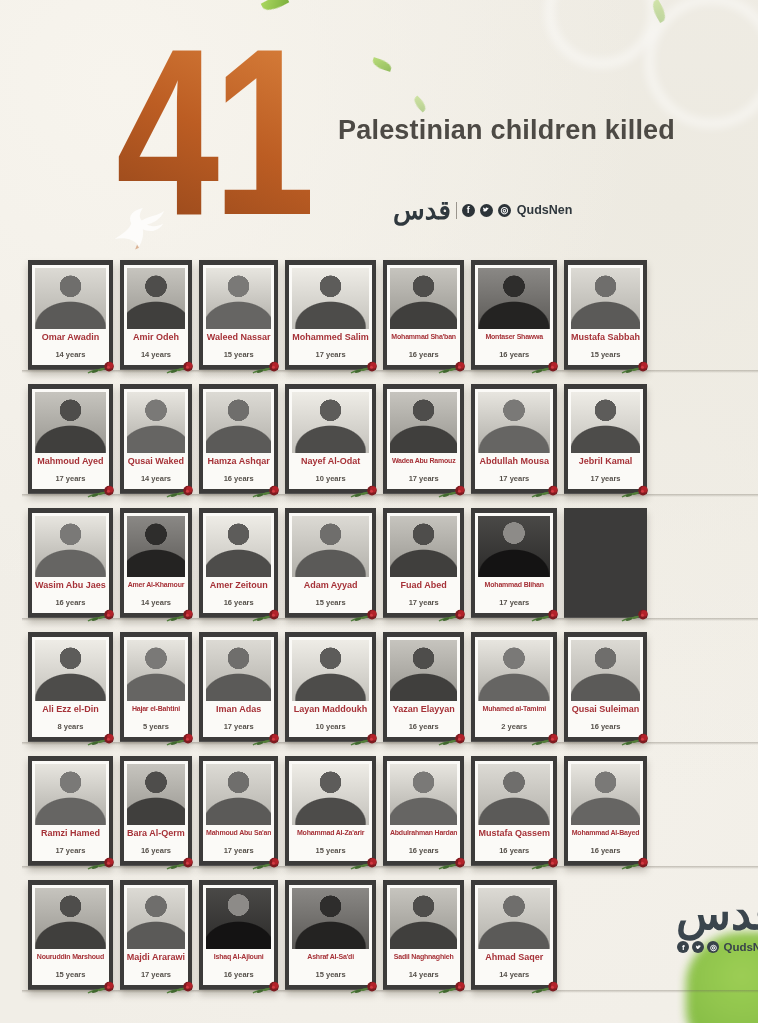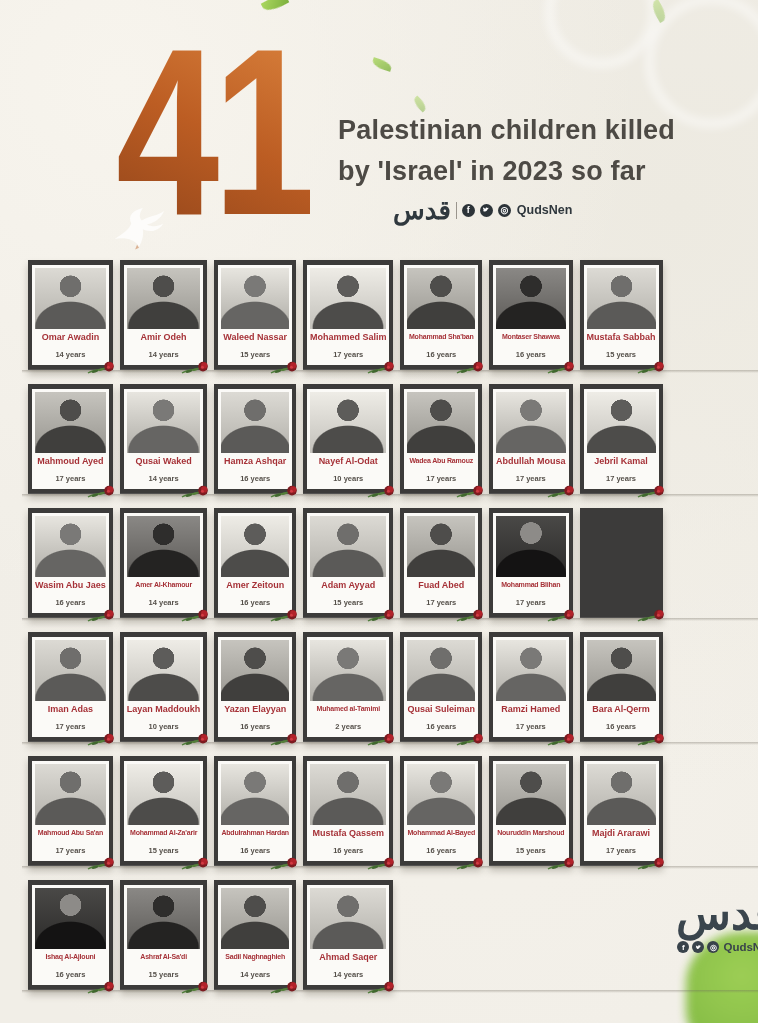--- a/index.html
+++ b/index.html
@@ -85,21 +85,20 @@
   <div class="leaf" style="left:648px;top:6px;width:22px;height:10px;transform:rotate(60deg);opacity:.45;"></div>
   <svg class="dove" viewBox="0 0 60 50">
     <path d="M30 40 C26 32 14 30 5 32 C14 26 20 22 22 16 C18 8 24 2 34 0 C30 6 30 10 33 13 C40 8 50 8 56 3 C52 12 44 16 38 17 C44 20 50 19 55 16 C50 25 40 25 34 22 C35 29 33 35 30 40 Z" fill="#ffffff" opacity=".85"></path>
     <path d="M28 38 L26 43 L30 41 Z" fill="#c57b4a" opacity=".6"></path>
   </svg>
   <div class="blob"></div>
 
   <div class="count">41</div>
   <div class="title">
     <div>Palestinian children killed</div>
-    <div>by 'Israel' in 2023 so far</div>
   </div>
   <div class="brand">
     <span class="ar">قدس</span>
     <span class="sep"></span>
     <span class="icn">f</span>
     <span class="icn">
       <svg width="8" height="8" viewBox="0 0 10 10">
           <path d="M1 7.2 C3 7.6 6 7 7 4.2 L8.6 3.3 L7.4 3.2 L8.3 2.2 L7 2.6 C6 1.3 4.3 2 4.6 3.4 C3 3.3 2 2.4 1.4 1.7 C.8 3.3 1.8 4.3 2.6 4.8 C2 4.9 1.5 4.8 1.1 4.6 C1.4 5.6 2.4 6.2 3.2 6.3 C2.6 6.9 1.8 7.1 1 7.2 Z" fill="#fff"></path>
         </svg>
     </span>
@@ -439,21 +438,51 @@
       <svg class="rose" viewBox="0 0 30 16">
         <path d="M2 13 C8 9 14 11 22 7" stroke="#4f7d3a" stroke-width="1.5" fill="none"></path>
         <ellipse cx="9" cy="11.2" rx="3.4" ry="1.3" fill="#41682f" transform="rotate(-18 9 11.2)"></ellipse>
         <ellipse cx="15" cy="9.6" rx="3" ry="1.1" fill="#557f3b" transform="rotate(-12 15 9.6)"></ellipse>
         <circle cx="23" cy="6.6" r="4.8" fill="#7d1b20"></circle>
         <circle cx="24.2" cy="5.4" r="3.1" fill="#b2222a"></circle>
         <circle cx="22.4" cy="7.2" r="1.5" fill="#d84048" opacity=".85"></circle>
       </svg>
     </figure>
 
-
+    <figure class="card">
+      <div class="mat">
+        <div class="photo p5"></div>
+        <div class="cname">Ali Ezz el-Din</div>
+        <div class="cage">8 years</div>
+      </div>
+      <svg class="rose" viewBox="0 0 30 16">
+        <path d="M2 13 C8 9 14 11 22 7" stroke="#4f7d3a" stroke-width="1.5" fill="none"></path>
+        <ellipse cx="9" cy="11.2" rx="3.4" ry="1.3" fill="#41682f" transform="rotate(-18 9 11.2)"></ellipse>
+        <ellipse cx="15" cy="9.6" rx="3" ry="1.1" fill="#557f3b" transform="rotate(-12 15 9.6)"></ellipse>
+        <circle cx="23" cy="6.6" r="4.8" fill="#7d1b20"></circle>
+        <circle cx="24.2" cy="5.4" r="3.1" fill="#b2222a"></circle>
+        <circle cx="22.4" cy="7.2" r="1.5" fill="#d84048" opacity=".85"></circle>
+      </svg>
+    </figure>
+
+    <figure class="card">
+      <div class="mat">
+        <div class="photo p2"></div>
+        <div class="cname small">Hajar el-Bahtini</div>
+        <div class="cage">5 years</div>
+      </div>
+      <svg class="rose" viewBox="0 0 30 16">
+        <path d="M2 13 C8 9 14 11 22 7" stroke="#4f7d3a" stroke-width="1.5" fill="none"></path>
+        <ellipse cx="9" cy="11.2" rx="3.4" ry="1.3" fill="#41682f" transform="rotate(-18 9 11.2)"></ellipse>
+        <ellipse cx="15" cy="9.6" rx="3" ry="1.1" fill="#557f3b" transform="rotate(-12 15 9.6)"></ellipse>
+        <circle cx="23" cy="6.6" r="4.8" fill="#7d1b20"></circle>
+        <circle cx="24.2" cy="5.4" r="3.1" fill="#b2222a"></circle>
+        <circle cx="22.4" cy="7.2" r="1.5" fill="#d84048" opacity=".85"></circle>
+      </svg>
+    </figure>
 
     <figure class="card">
       <div class="mat">
         <div class="photo p0"></div>
         <div class="cname">Iman Adas</div>
         <div class="cage">17 years</div>
       </div>
       <svg class="rose" viewBox="0 0 30 16">
         <path d="M2 13 C8 9 14 11 22 7" stroke="#4f7d3a" stroke-width="1.5" fill="none"></path>
         <ellipse cx="9" cy="11.2" rx="3.4" ry="1.3" fill="#41682f" transform="rotate(-18 9 11.2)"></ellipse>

